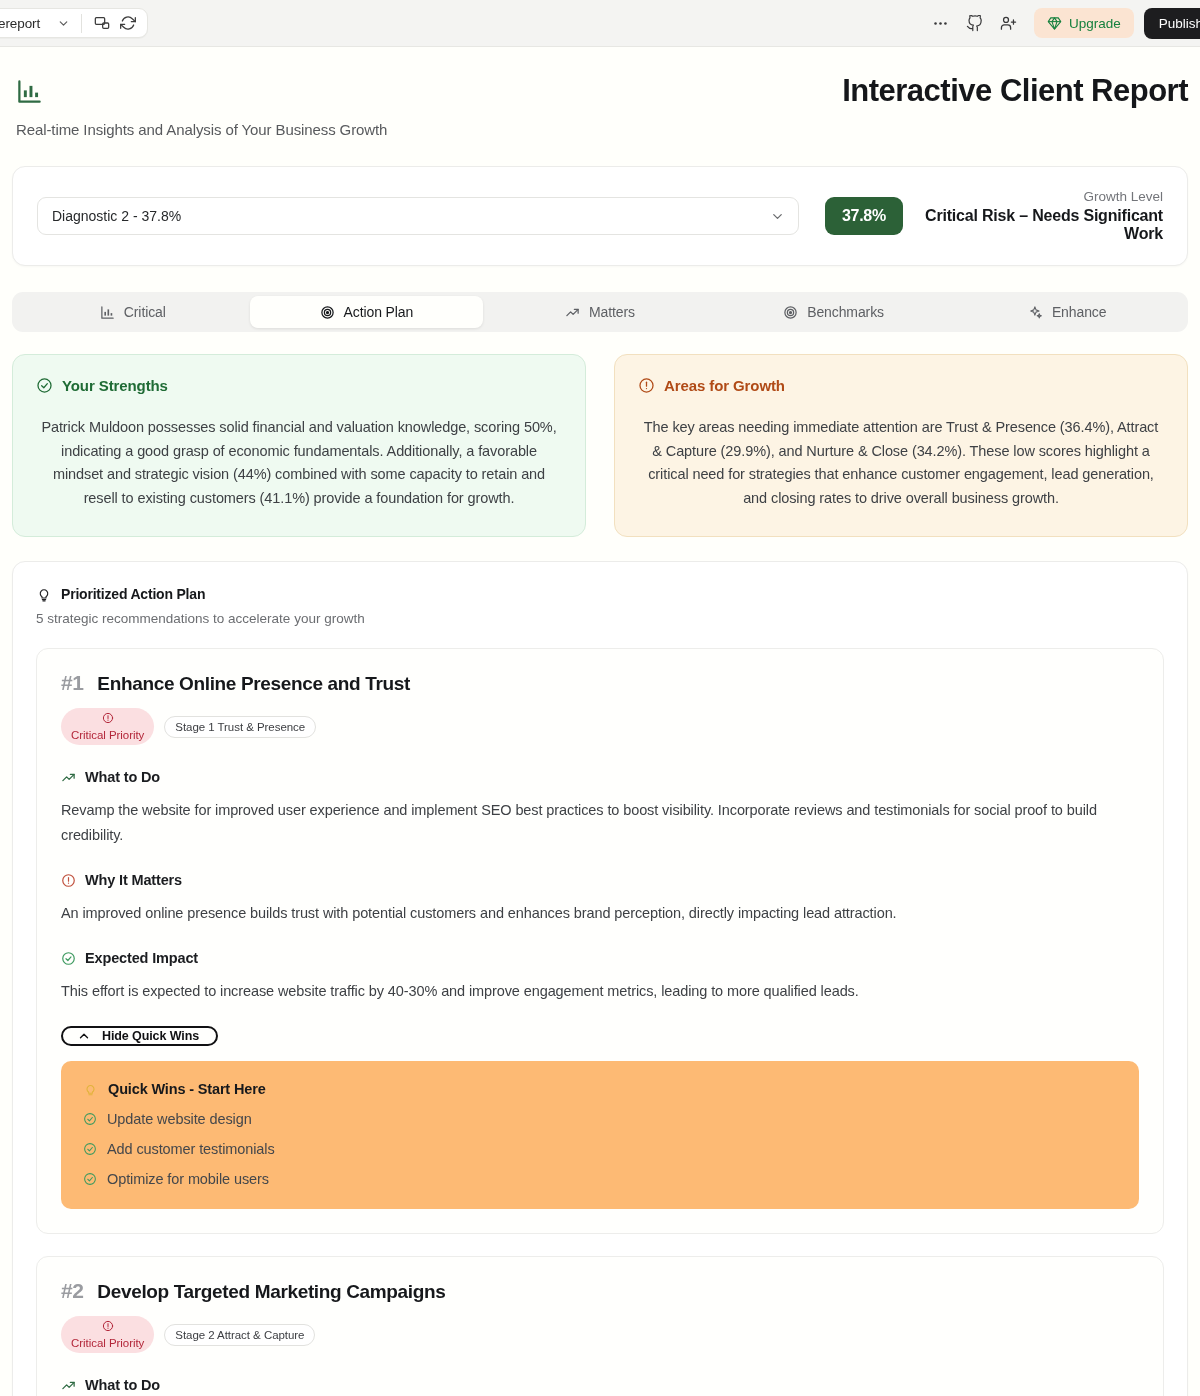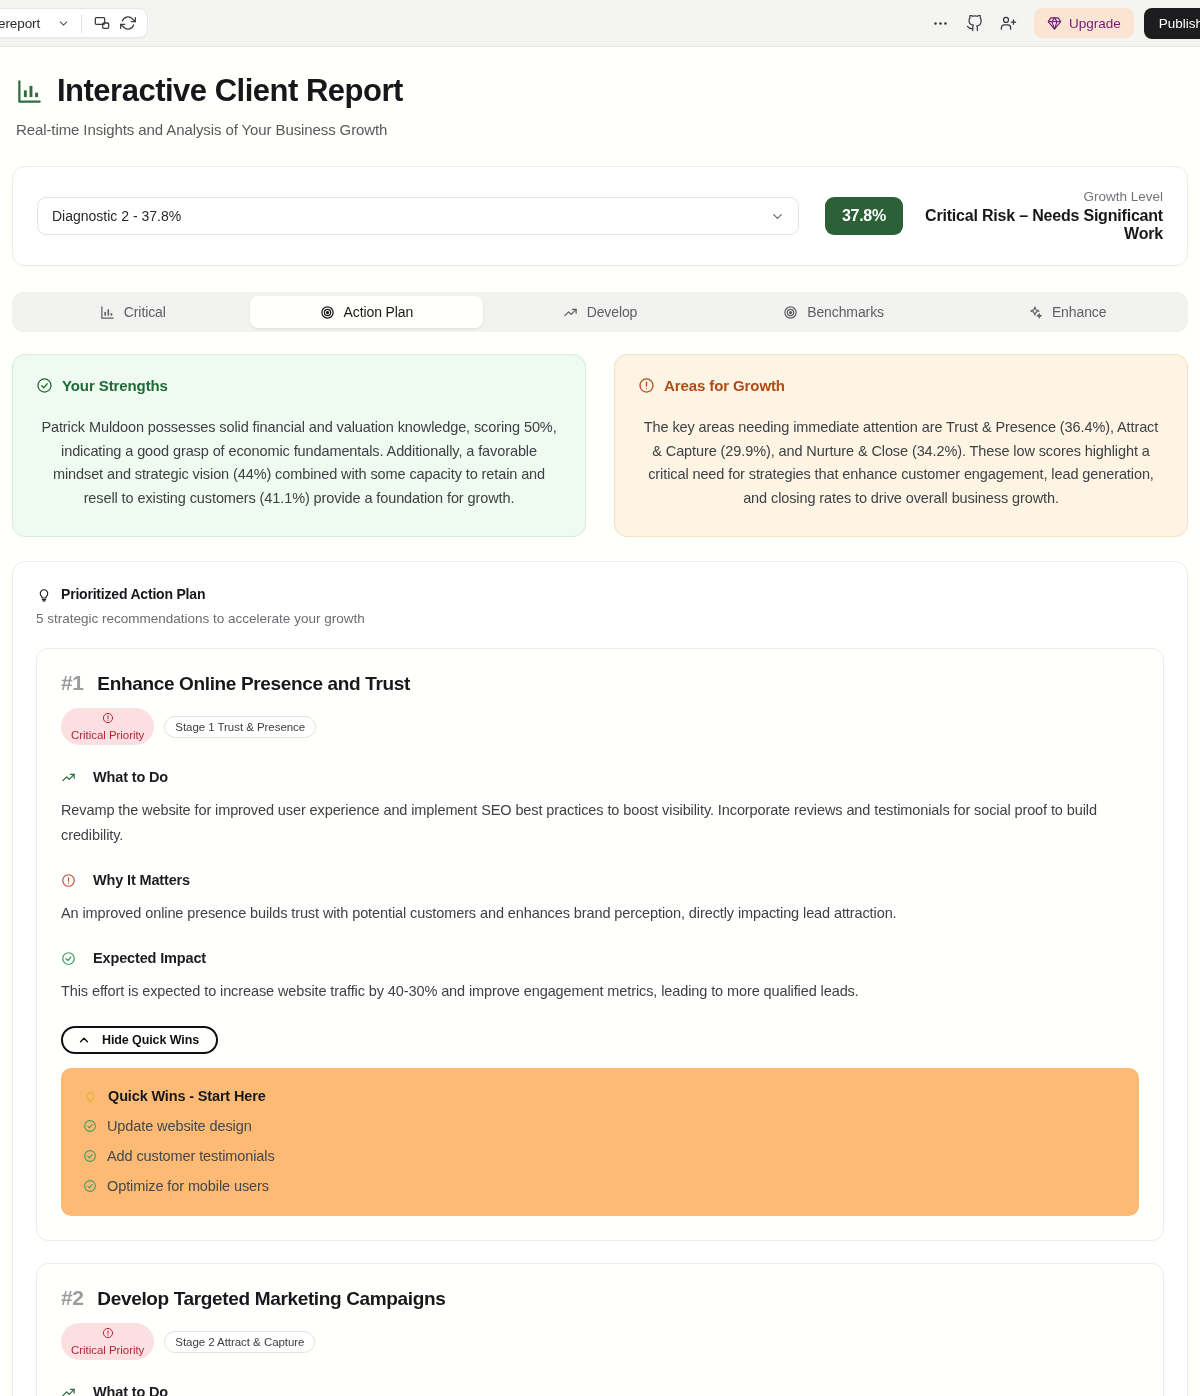--- a/index.html
+++ b/index.html
@@ -65,21 +65,21 @@
   }
   .tb-ghost {
     width: 30px; height: 30px;
     display: flex; align-items: center; justify-content: center;
     color: #38383a;
     border-radius: 7px;
   }
   .upgrade-btn {
     display: flex; align-items: center; gap: 7px;
     background: #fbe4d2;
-    color: #701a75;
+    color: #15803d;
     border-radius: 8px;
     height: 30px;
     padding: 0 13px;
     font-size: 13.5px;
     margin-left: 6px;
   }
   .publish-btn {
     background: #1d1d1f;
     color: #ffffff;
     border-radius: 8px;
@@ -91,21 +91,21 @@
     margin-left: 6px;
     margin-right: -28px;
     overflow: hidden;
     white-space: nowrap;
   }
 
   
   .page { padding: 0 12px; }
 
   .page-head { padding: 26px 0 0 4px; }
-  .title-row { display: flex; align-items: center; gap: 14px; }
+  .title-row { display: flex; align-items: center; gap: 14px; justify-content: space-between; }
   .title-icon { color: #2f6b43; display: flex; align-items: flex-end; }
   .page-title {
     font-size: 31px;
     font-weight: bold;
     letter-spacing: -0.5px;
     color: #15171a;
   }
   .page-sub {
     margin-top: 12px;
     font-size: 15px;
@@ -269,38 +269,38 @@
     font-size: 11.5px;
     border-radius: 20px;
     padding: 4px 10px;
     display: flex; align-items: center; gap: 5px;
     letter-spacing: -0.05px;
   }
   .chip.critical { background: #fbdfe1; color: #b3273a; font-weight: 500; flex-direction: column; }
   .chip.stage { border: 1px solid #e2e2df; color: #3c3e42; background: #fff; }
 
   .sec-head {
-    display: flex; align-items: center; gap: 17px;
+    display: flex; align-items: center; gap: 9px;
     margin-top: 24px;
     font-size: 14.5px; font-weight: bold; color: #1b1d20; letter-spacing: -0.15px;
   }
   .sec-body {
     margin-top: 13px;
     font-size: 14.5px;
     line-height: 25px;
     color: #3e4145;
     letter-spacing: -0.1px;
   }
 
   .hide-btn {
     margin-top: 22px;
     display: inline-flex; align-items: center; gap: 11px;
     border: 2px solid #111113;
     border-radius: 22px;
-    height: 28px;
+    height: 20px;
     padding: 0 17px 0 14px;
     font-size: 12.5px;
     font-weight: bold;
     color: #111113;
     background: #fffffd;
     letter-spacing: -0.1px;
   }
 
   .qw-box {
     margin-top: 14px;
@@ -439,21 +439,21 @@
       </span>
       <span>Action Plan</span>
     </div>
     <div class="tab">
       <span class="ti">
         <svg width="15" height="15" viewBox="0 0 24 24" fill="none" stroke="currentColor" stroke-width="2" stroke-linecap="round" stroke-linejoin="round">
             <polyline points="3 17 9 11 13 15 21 7"></polyline>
             <polyline points="15 7 21 7 21 13"></polyline>
           </svg>
       </span>
-      <span>Develop</span>
+      <span>Matters</span>
     </div>
     <div class="tab">
       <span class="ti">
         <svg width="15" height="15" viewBox="0 0 24 24" fill="none" stroke="currentColor" stroke-width="2">
             <circle cx="12" cy="12" r="9"></circle>
             <circle cx="12" cy="12" r="5"></circle>
             <circle cx="12" cy="12" r="1.6" fill="currentColor"></circle>
           </svg>
       </span>
       <span>Benchmarks</span>

